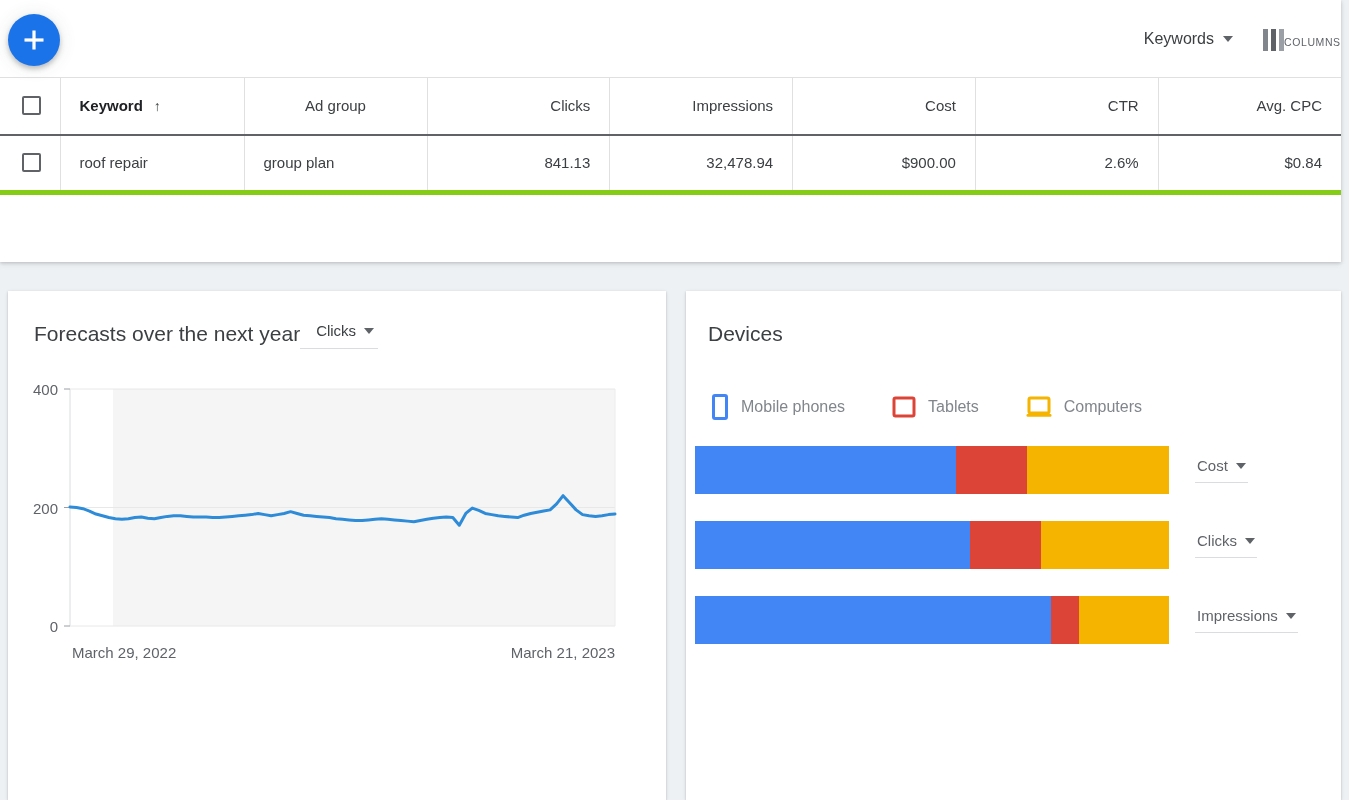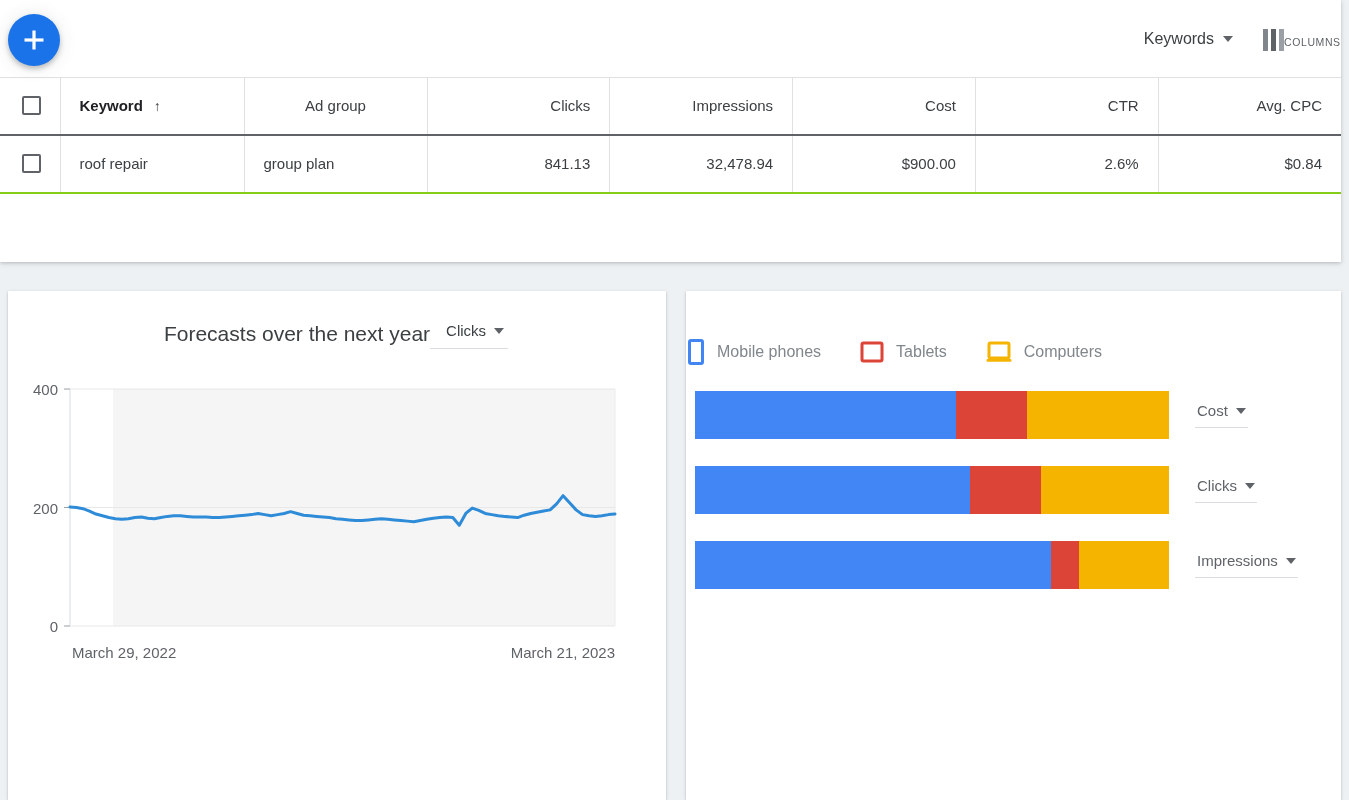--- a/index.html
+++ b/index.html
@@ -59,21 +59,21 @@
     padding: 0 19px;
     font-size: 15px; color: #3c4043;
     height: 57px; vertical-align: middle; margin-left: 14px;
   }
   table.kwtable th:first-child, table.kwtable td:first-child { border-left: none; }
   table.kwtable thead th {
     border-top: 1px solid #e0e0e0;
     border-bottom: 2px solid #5f6368;
     font-weight: 400;
   }
-  table.kwtable tbody td { border-bottom: 2px solid #84cc16; height: 58px; }
+  table.kwtable tbody td { border-bottom: 5px solid #84cc16; height: 58px; }
   .col-cb  { width: 60px; padding: 0 0 0 22px !important; }
   .col-kw  { width: 184px; }
   .col-ag  { width: 183px; }
   .col-num { text-align: right; }
   .th-kw {
     display: flex; align-items: center; gap: 11px;
     font-weight: 700 !important; color: #202124;
   }
   th.sortable { cursor: pointer; }
   .sort-arrow { font-size: 14px; color: #3c4043; line-height: 1; }
@@ -90,38 +90,38 @@
   .panel {
     position: absolute; background: #fff;
     box-shadow: 0 1px 2px rgba(60,64,67,.25), 0 1px 4px rgba(60,64,67,.10);
   }
   .panel-forecast { left: 8px;  top: 291px; width: 658px; height: 509px; }
   .panel-devices  { left: 686px; top: 291px; width: 655px; height: 509px; }
   .panel-title {
     font-size: 21px; color: #3c4043; font-weight: 400;
   }
   .forecast-head {
-    display: flex; align-items: flex-start; justify-content: center;
+    display: flex; align-items: flex-start; justify-content: flex-start;
     padding: 31px 28px 0 26px;
   }
   .metric-select {
     display: flex; align-items: center; gap: 8px;
     font-size: 15px; color: #3c4043; cursor: pointer;
     border-bottom: 1px solid #dadce0; padding: 0 4px 9px 4px;
     min-width: 78px; justify-content: flex-end;
   }
 
   
   .chart-wrap { position: relative; margin-top: 24px; height: 300px; }
   .chart-svg { display: block; }
 
   
   .dev-legend {
-    display: flex; gap: 0;
-    padding: 48px 0 0 0;
+    display: flex; gap: 8px;
+    padding: 48px 0 0 24px;
   }
   .leg-item {
     display: flex; align-items: center; gap: 11px;
     font-size: 16px; color: #80868b; margin-right: 38px; cursor: pointer;
   }
   .bars-area { position: relative; margin-top: 26px; padding-left: 9px; }
   .bar-row {
     display: flex; align-items: center; height: 48px; margin-bottom: 27px;
   }
   .bar-track {
@@ -246,20 +246,23 @@
         <line x1="62" y1="253" x2="607" y2="253" stroke="#e8e8e8" stroke-width="1"></line>
         <line x1="607" y1="16" x2="607" y2="253" stroke="#ececec" stroke-width="1"></line>
         <path d="M62.00 133.91 L68.49 134.50 L74.98 135.69 L81.46 138.06 L87.95 141.02 L94.44 142.79 L100.93 144.57 L107.42 145.76 L113.90 146.35 L120.39 145.76 L126.88 144.57 L133.37 143.98 L139.86 145.16 L146.35 145.76 L152.83 144.57 L159.32 143.39 L165.81 142.79 L172.30 142.79 L178.79 143.39 L185.27 143.98 L191.76 143.98 L198.25 143.98 L204.74 144.57 L211.23 144.57 L217.71 143.98 L224.20 143.39 L230.69 142.79 L237.18 142.20 L243.67 141.61 L250.15 140.43 L256.64 141.61 L263.13 142.79 L269.62 141.61 L276.11 140.43 L282.60 138.65 L289.08 140.43 L295.57 142.20 L302.06 142.79 L308.55 143.39 L315.04 143.98 L321.52 144.57 L328.01 145.76 L334.50 146.35 L340.99 146.94 L347.48 147.53 L353.96 147.53 L360.45 146.94 L366.94 146.35 L373.43 145.76 L379.92 146.35 L386.40 146.94 L392.89 147.53 L399.38 148.13 L405.87 148.72 L412.36 147.53 L418.85 146.35 L425.33 145.16 L431.82 144.57 L438.31 143.98 L444.80 144.57 L451.29 152.28 L457.77 140.43 L464.26 135.09 L470.75 137.46 L477.24 140.43 L483.73 141.61 L490.21 142.79 L496.70 143.39 L503.19 143.98 L509.68 144.57 L516.17 142.20 L522.65 140.43 L529.14 139.24 L535.63 138.06 L542.12 136.87 L548.61 130.94 L555.10 122.65 L561.58 129.76 L568.07 136.87 L574.56 141.61 L581.05 142.79 L587.54 143.39 L594.02 142.79 L600.51 141.61 L607.00 141.02" fill="none" stroke="#2e8bd8" stroke-width="3" stroke-linejoin="round" stroke-linecap="round"></path>
         <text x="64" y="285" text-anchor="start" font-family="&quot;Liberation Sans&quot;, sans-serif" font-size="15" fill="#5f6368">March 29, 2022</text>
         <text x="607" y="285" text-anchor="end" font-family="&quot;Liberation Sans&quot;, sans-serif" font-size="15" fill="#5f6368">March 21, 2023</text>
       </svg>
   </div>
 </div>
 
 <div class="panel panel-devices">
+  <div style="padding:31px 0 0 22px;">
+    <div class="panel-title">Devices</div>
+  </div>
 
   <div class="dev-legend">
     <div class="leg-item">
       <svg width="20" height="26" viewBox="0 0 20 26">
         <rect x="3.5" y="1.5" width="13" height="23" rx="1.5" fill="none" stroke="#4285f4" stroke-width="3"></rect>
       </svg>
       <span>Mobile phones</span>
     </div>
     <div class="leg-item">
       <svg width="26" height="26" viewBox="0 0 26 26">

